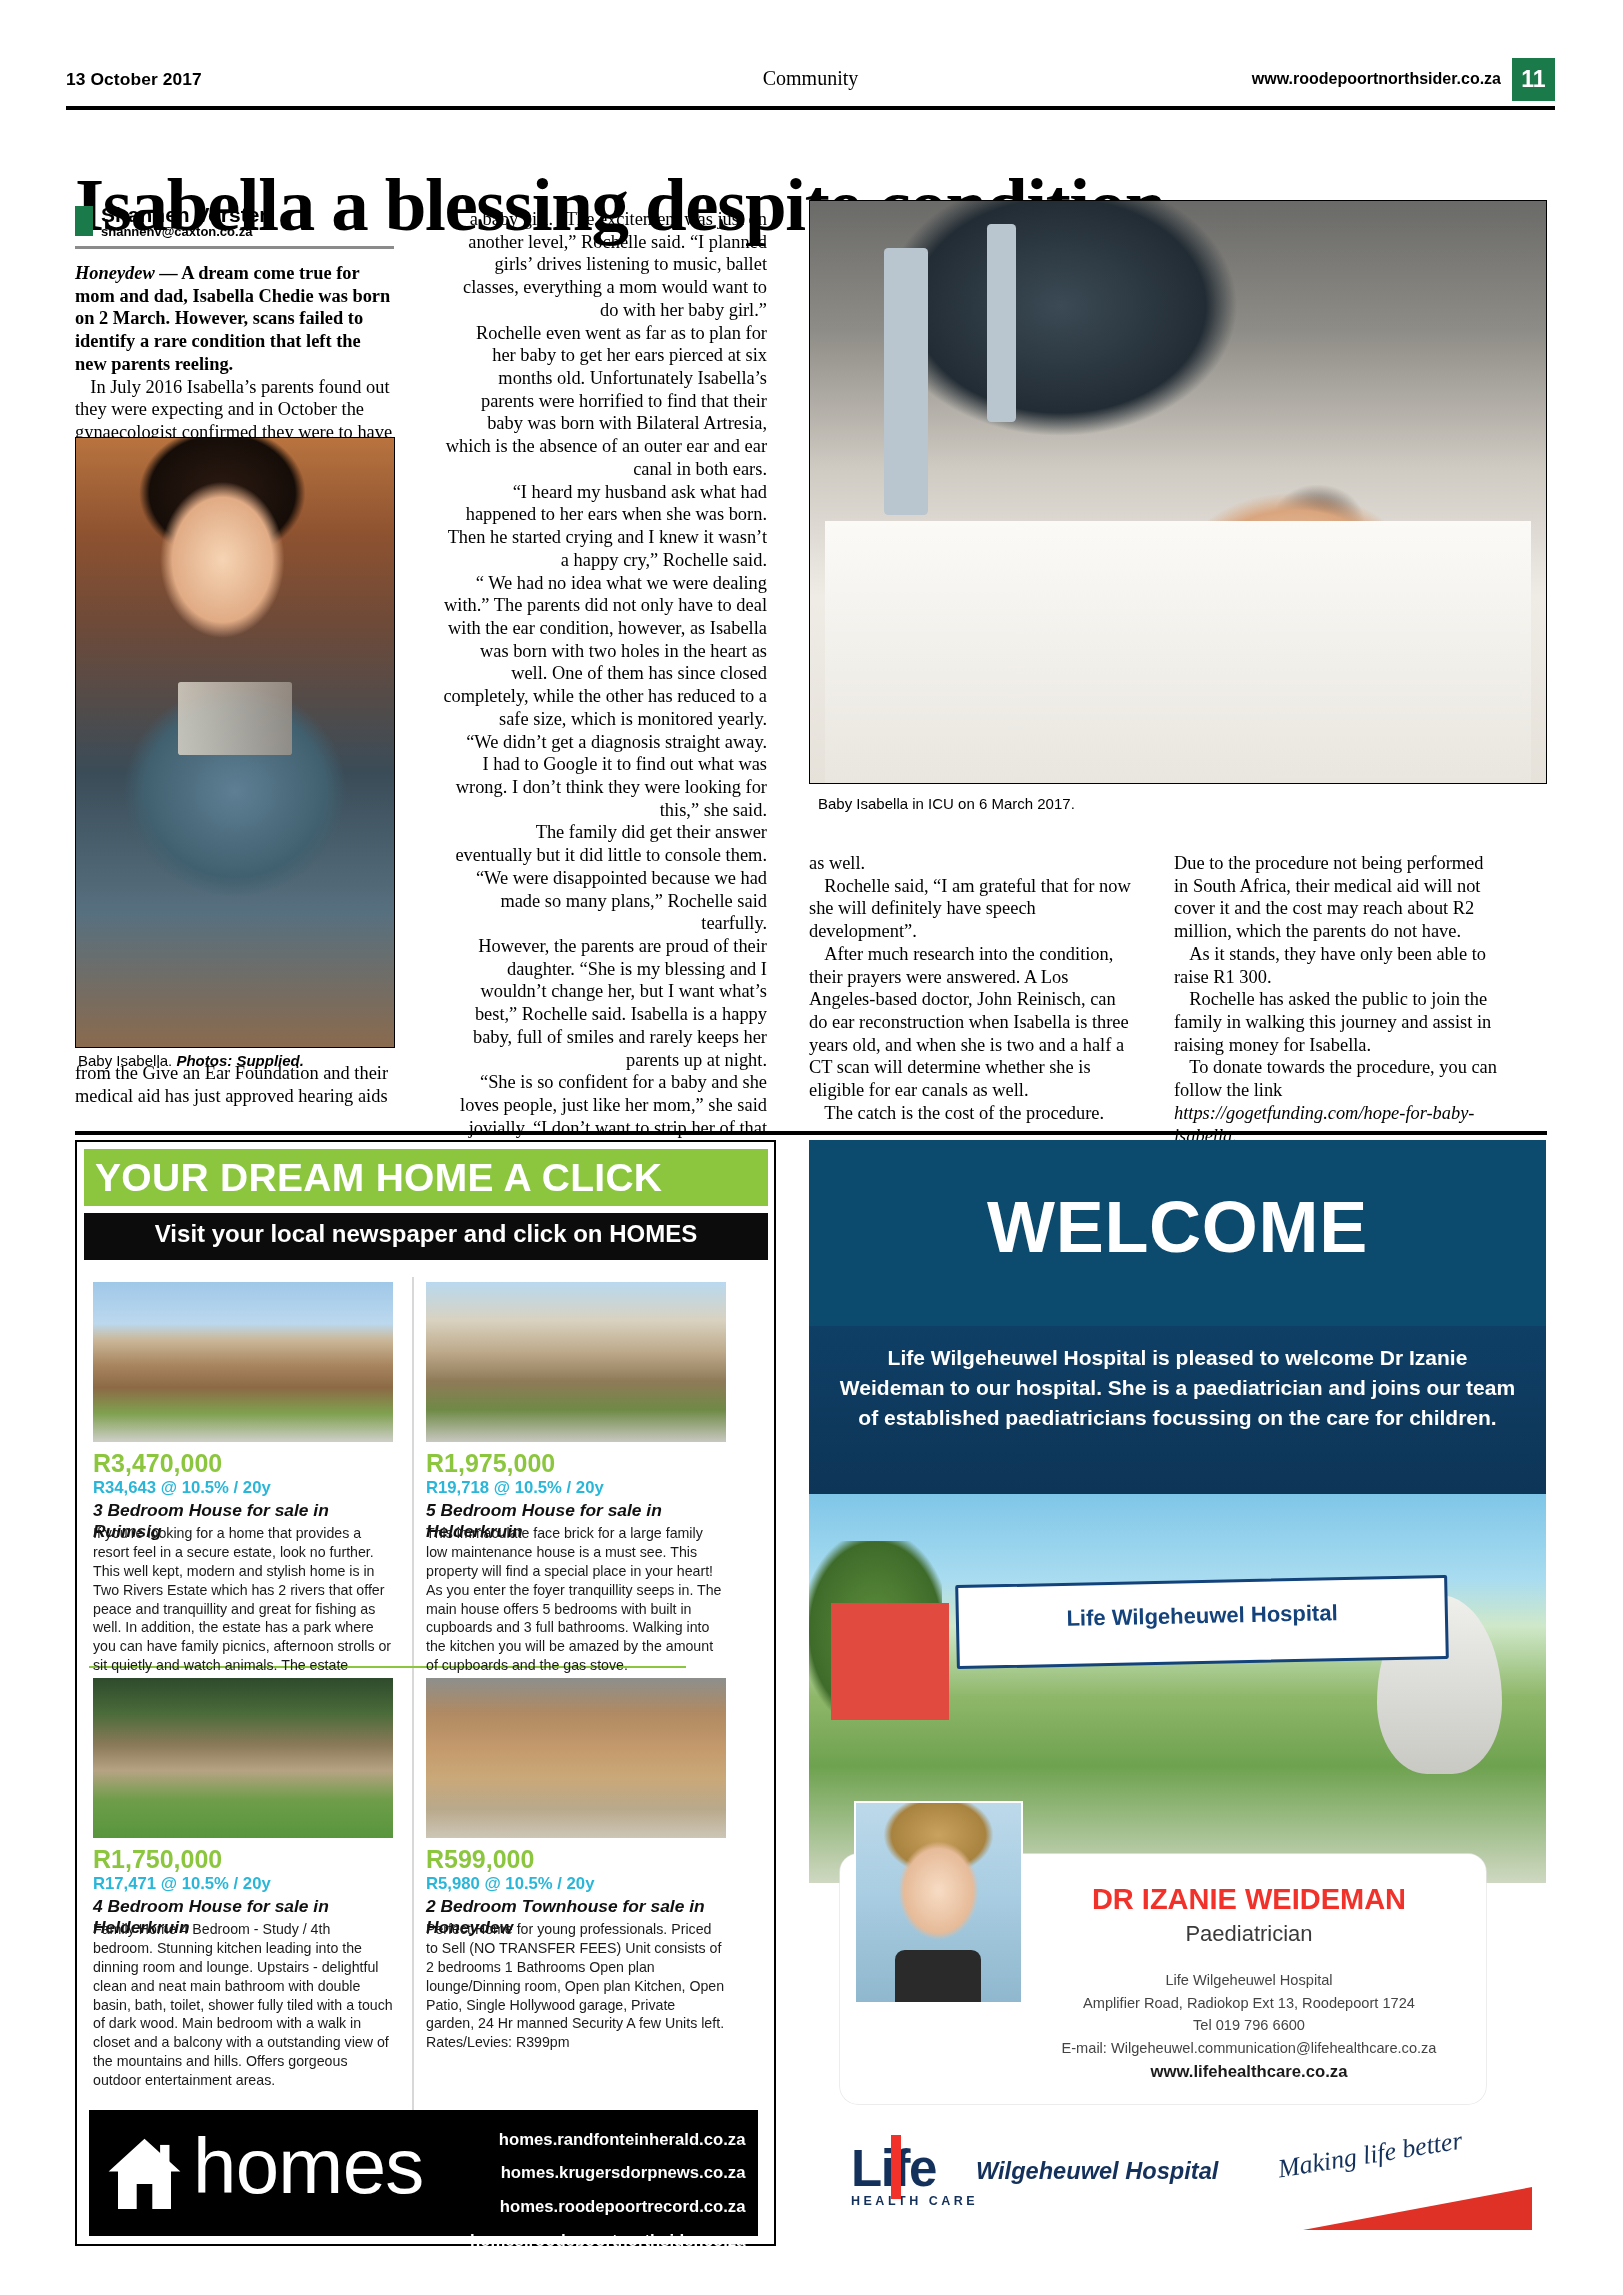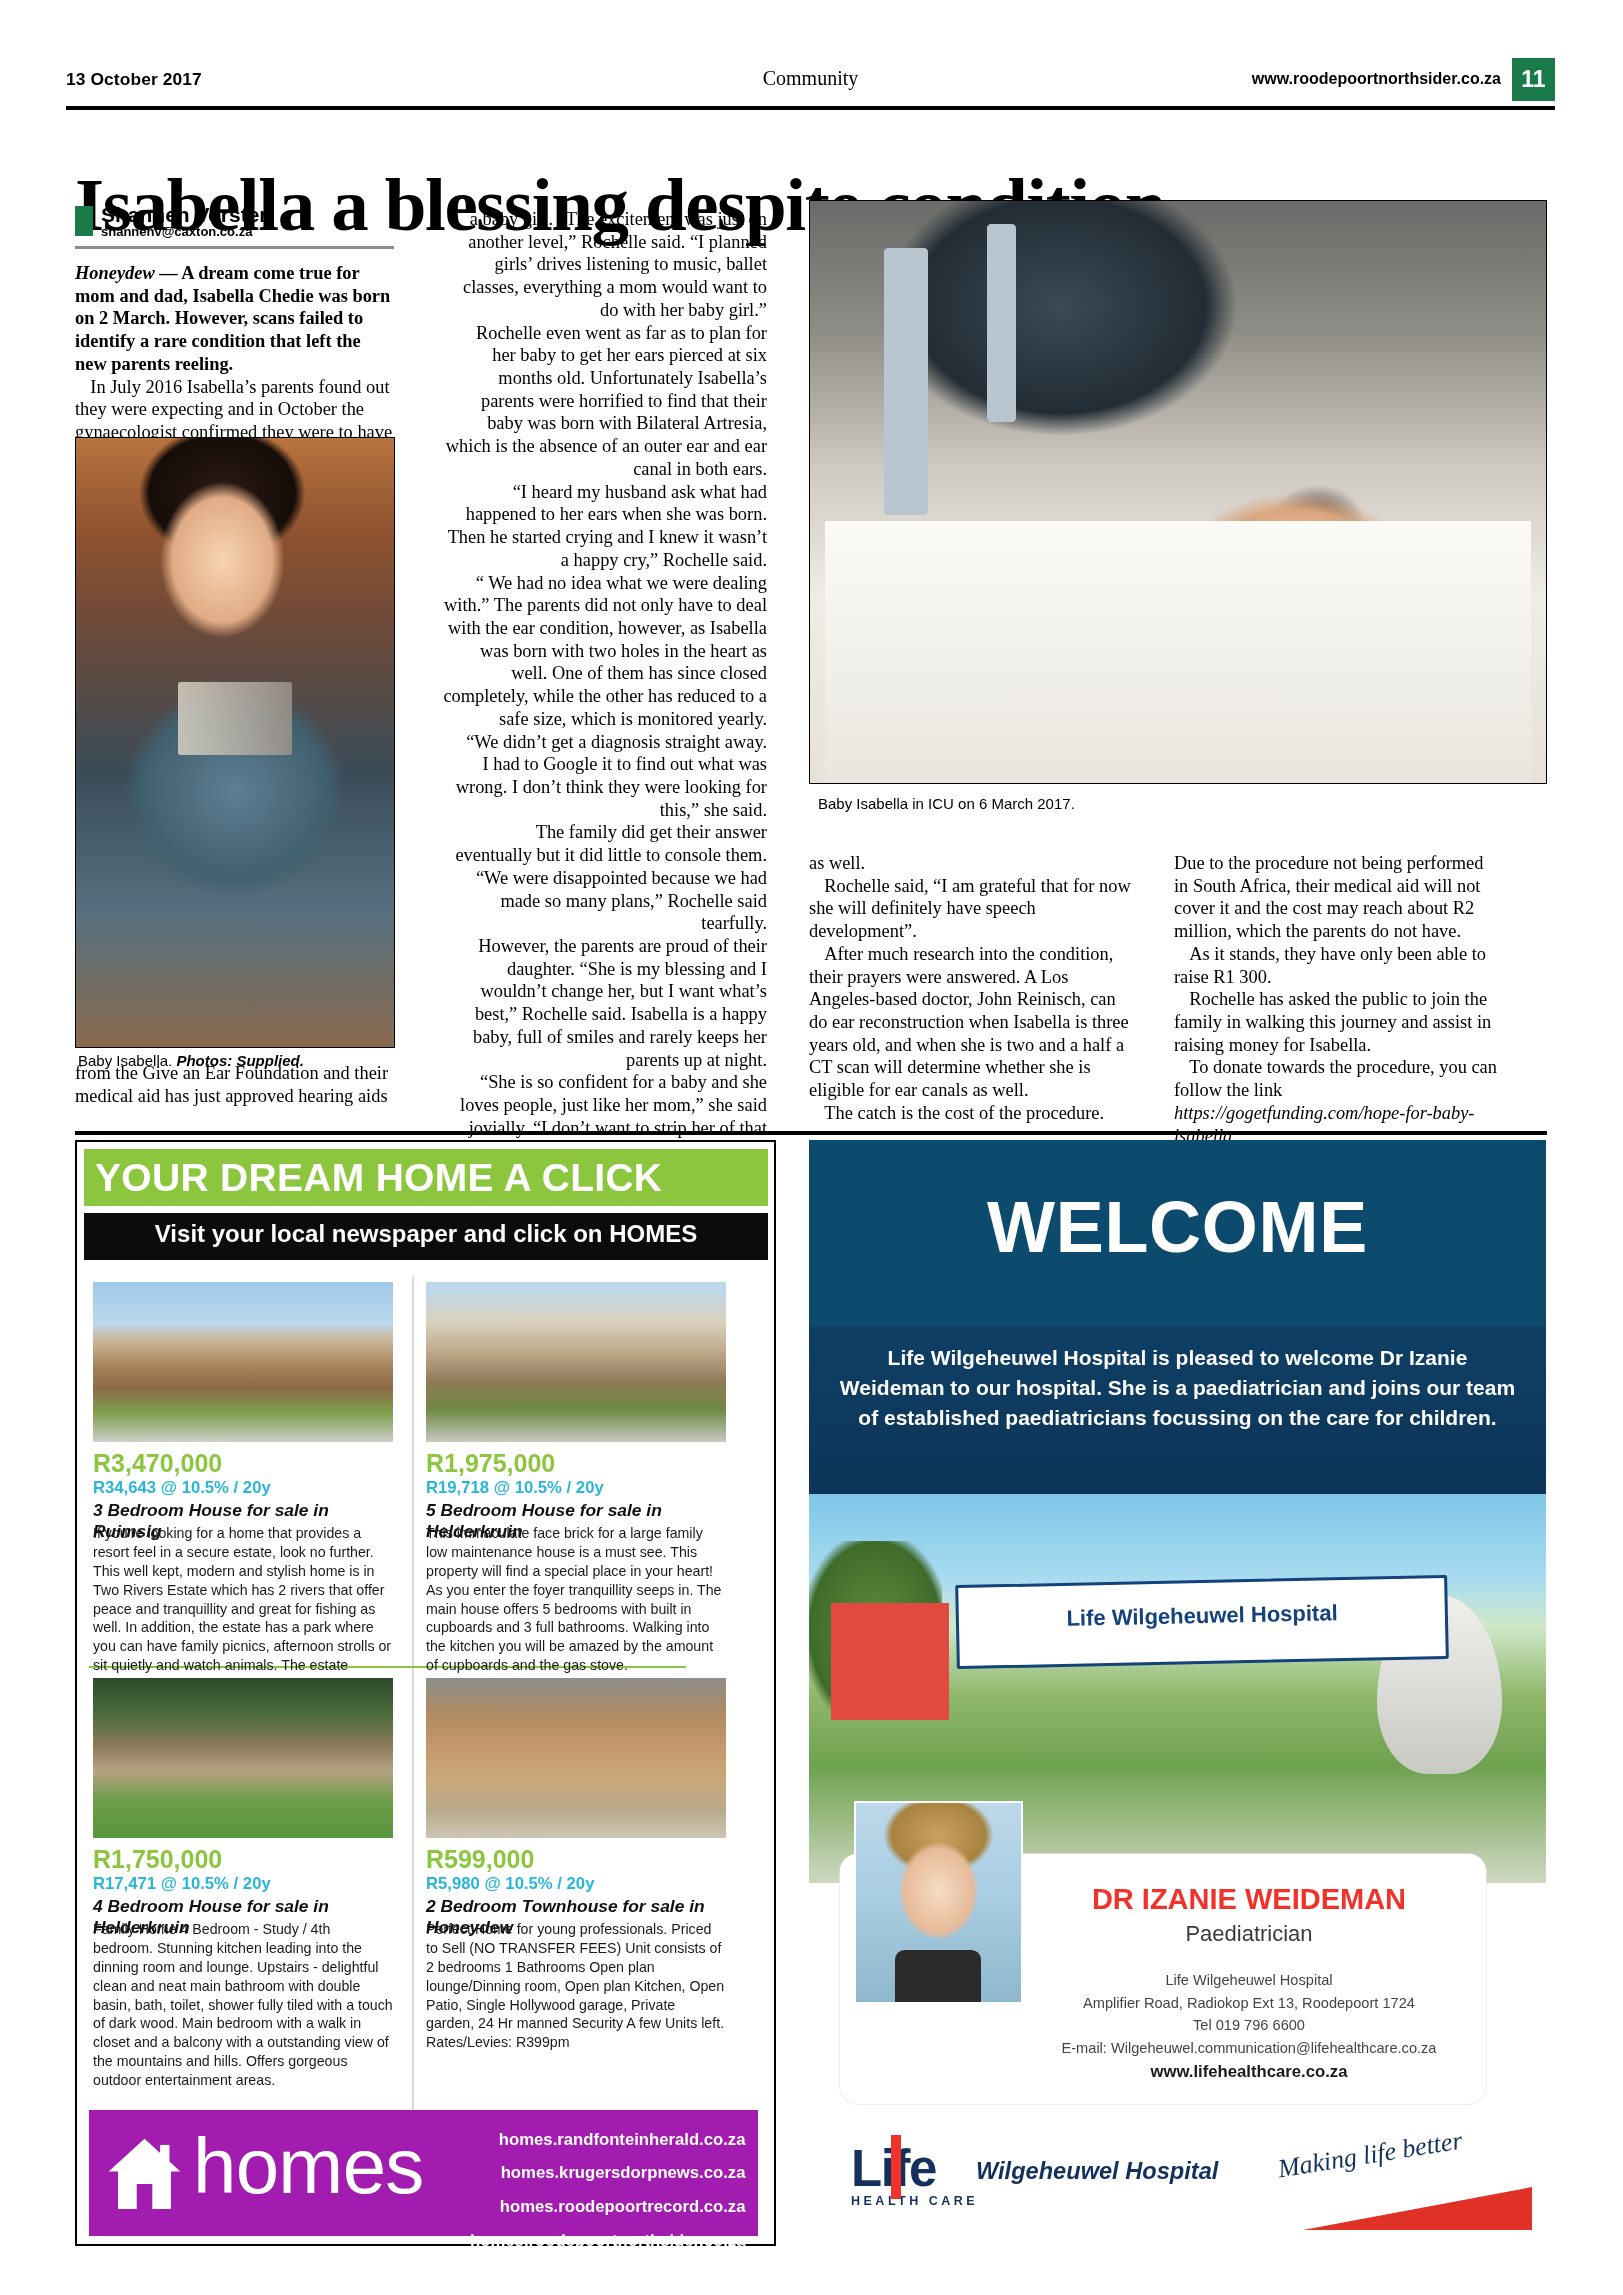--- a/index.html
+++ b/index.html
@@ -96,21 +96,21 @@
     font-family:"Liberation Sans",sans-serif;font-size:14.2px;line-height:1.33;color:#1a1a1a;}
 
   #prop0{left:93px;top:1282px;width:300px;}
   #prop1{left:426px;top:1282px;width:300px;}
   #prop2{left:93px;top:1678px;width:300px;}
   #prop3{left:426px;top:1678px;width:300px;}
 
   .homes-vline{position:absolute;left:412px;top:1277px;width:2.1px;height:833px;background:#d8d8d8;}
   .homes-hline{position:absolute;left:89px;top:1666px;width:597px;height:2.1px;background:#8cc63f;}
 
-  .homes-footer{position:absolute;left:89px;top:2110px;width:669px;height:126px;background:#a21caf;}
+  .homes-footer{position:absolute;left:89px;top:2110px;width:669px;height:126px;background:#000000;}
   .homes-logo-house{position:absolute;left:15.3px;top:23.6px;width:81px;height:78px;}
   .homes-logo-text{position:absolute;left:104px;top:16.7px;color:#fff;
     font-family:"Liberation Sans",sans-serif;font-size:78px;line-height:1;letter-spacing:-0.7px;}
   .homes-urls{position:absolute;right:12.5px;top:12.5px;text-align:right;color:#fff;
     font-family:"Liberation Sans",sans-serif;font-weight:bold;font-size:16.7px;line-height:2.02;}
 
   
   .life-ad{position:absolute;left:809px;top:1140px;width:737px;height:1106px;background:#fff;}
   .life-red{position:absolute;left:0;top:0;width:100%;height:186px;background:#0c4a6e;}
   .life-red span{position:absolute;left:0;right:0;top:46px;text-align:center;color:#fff;

